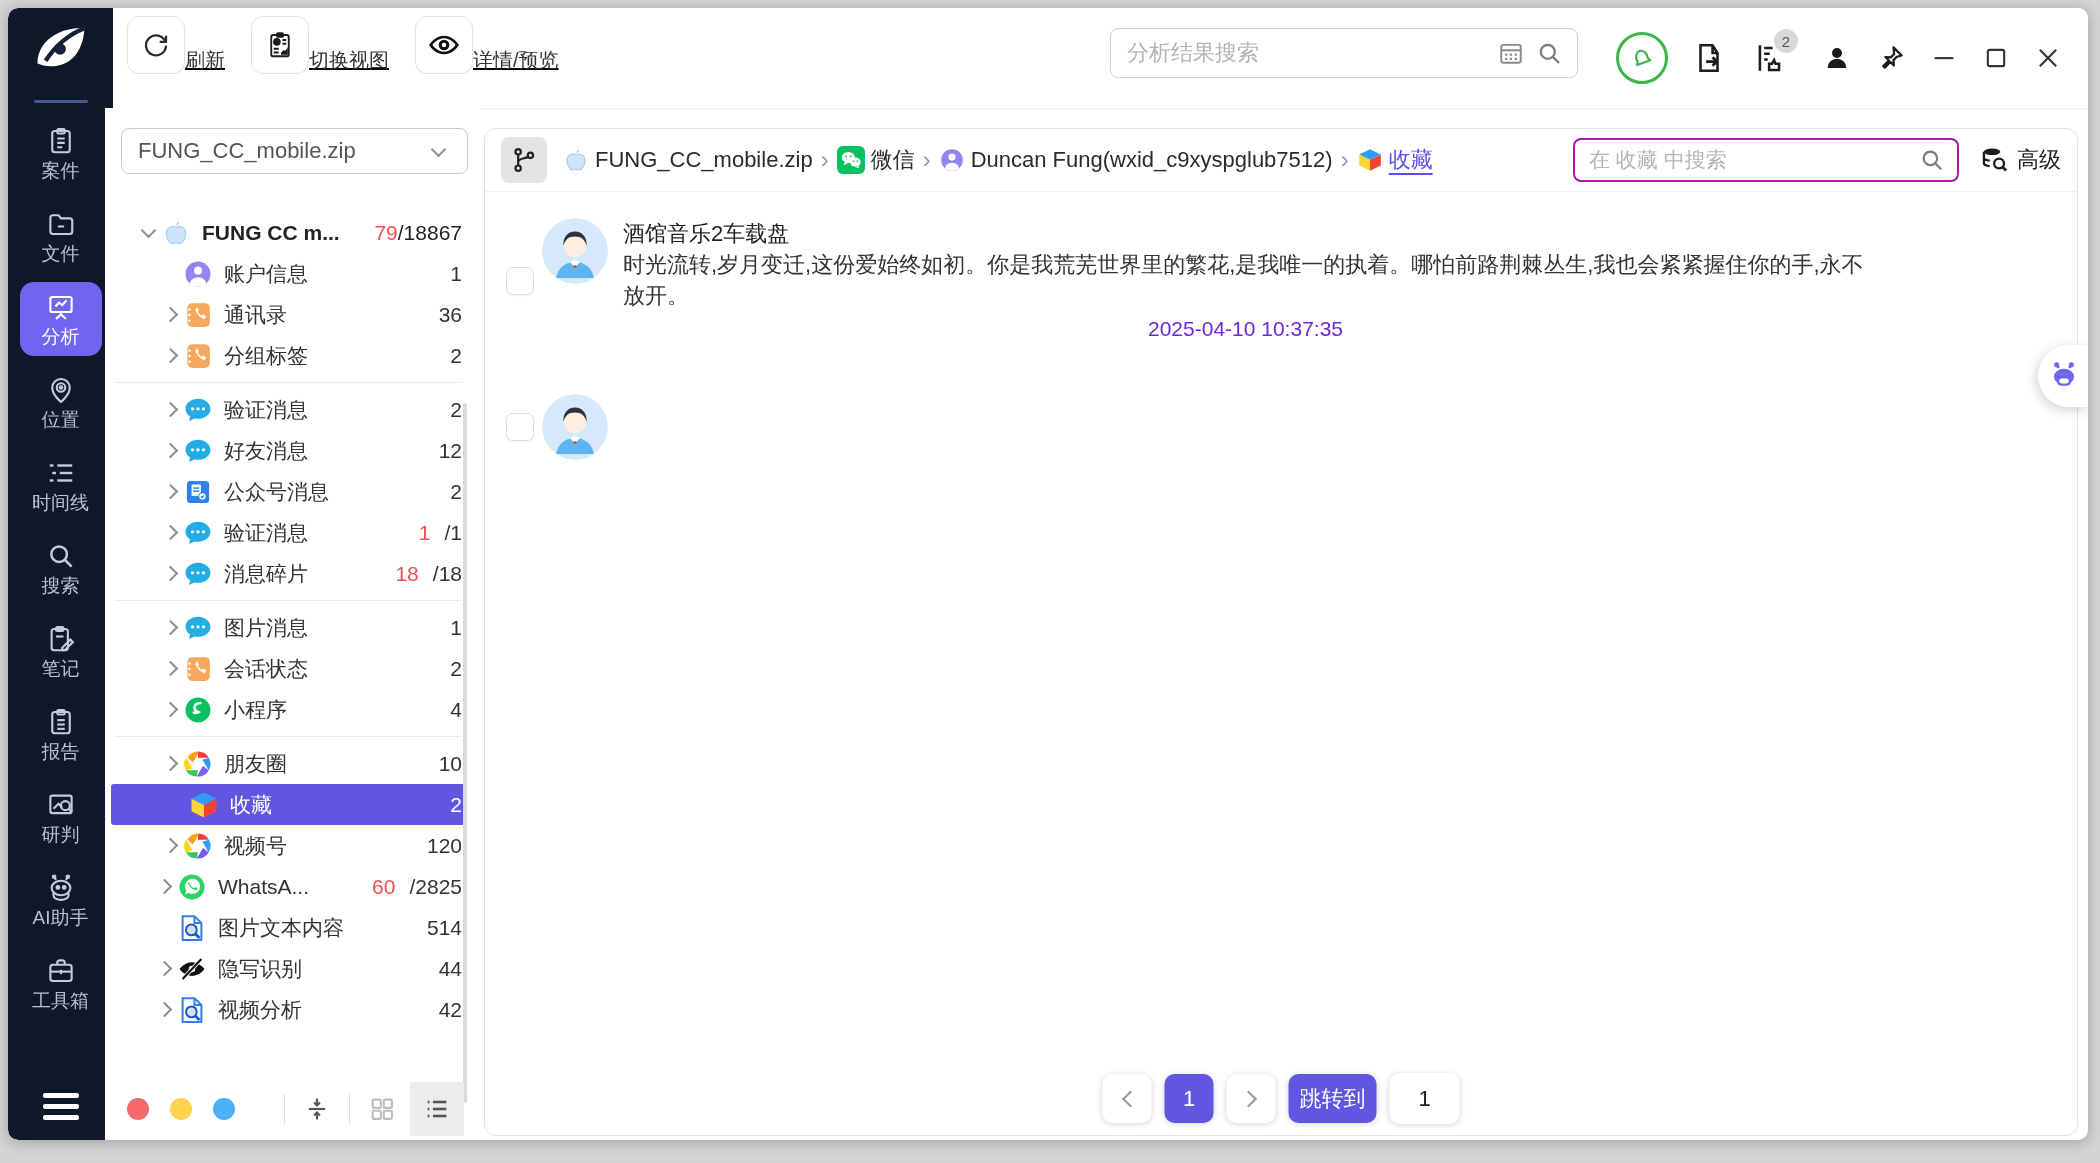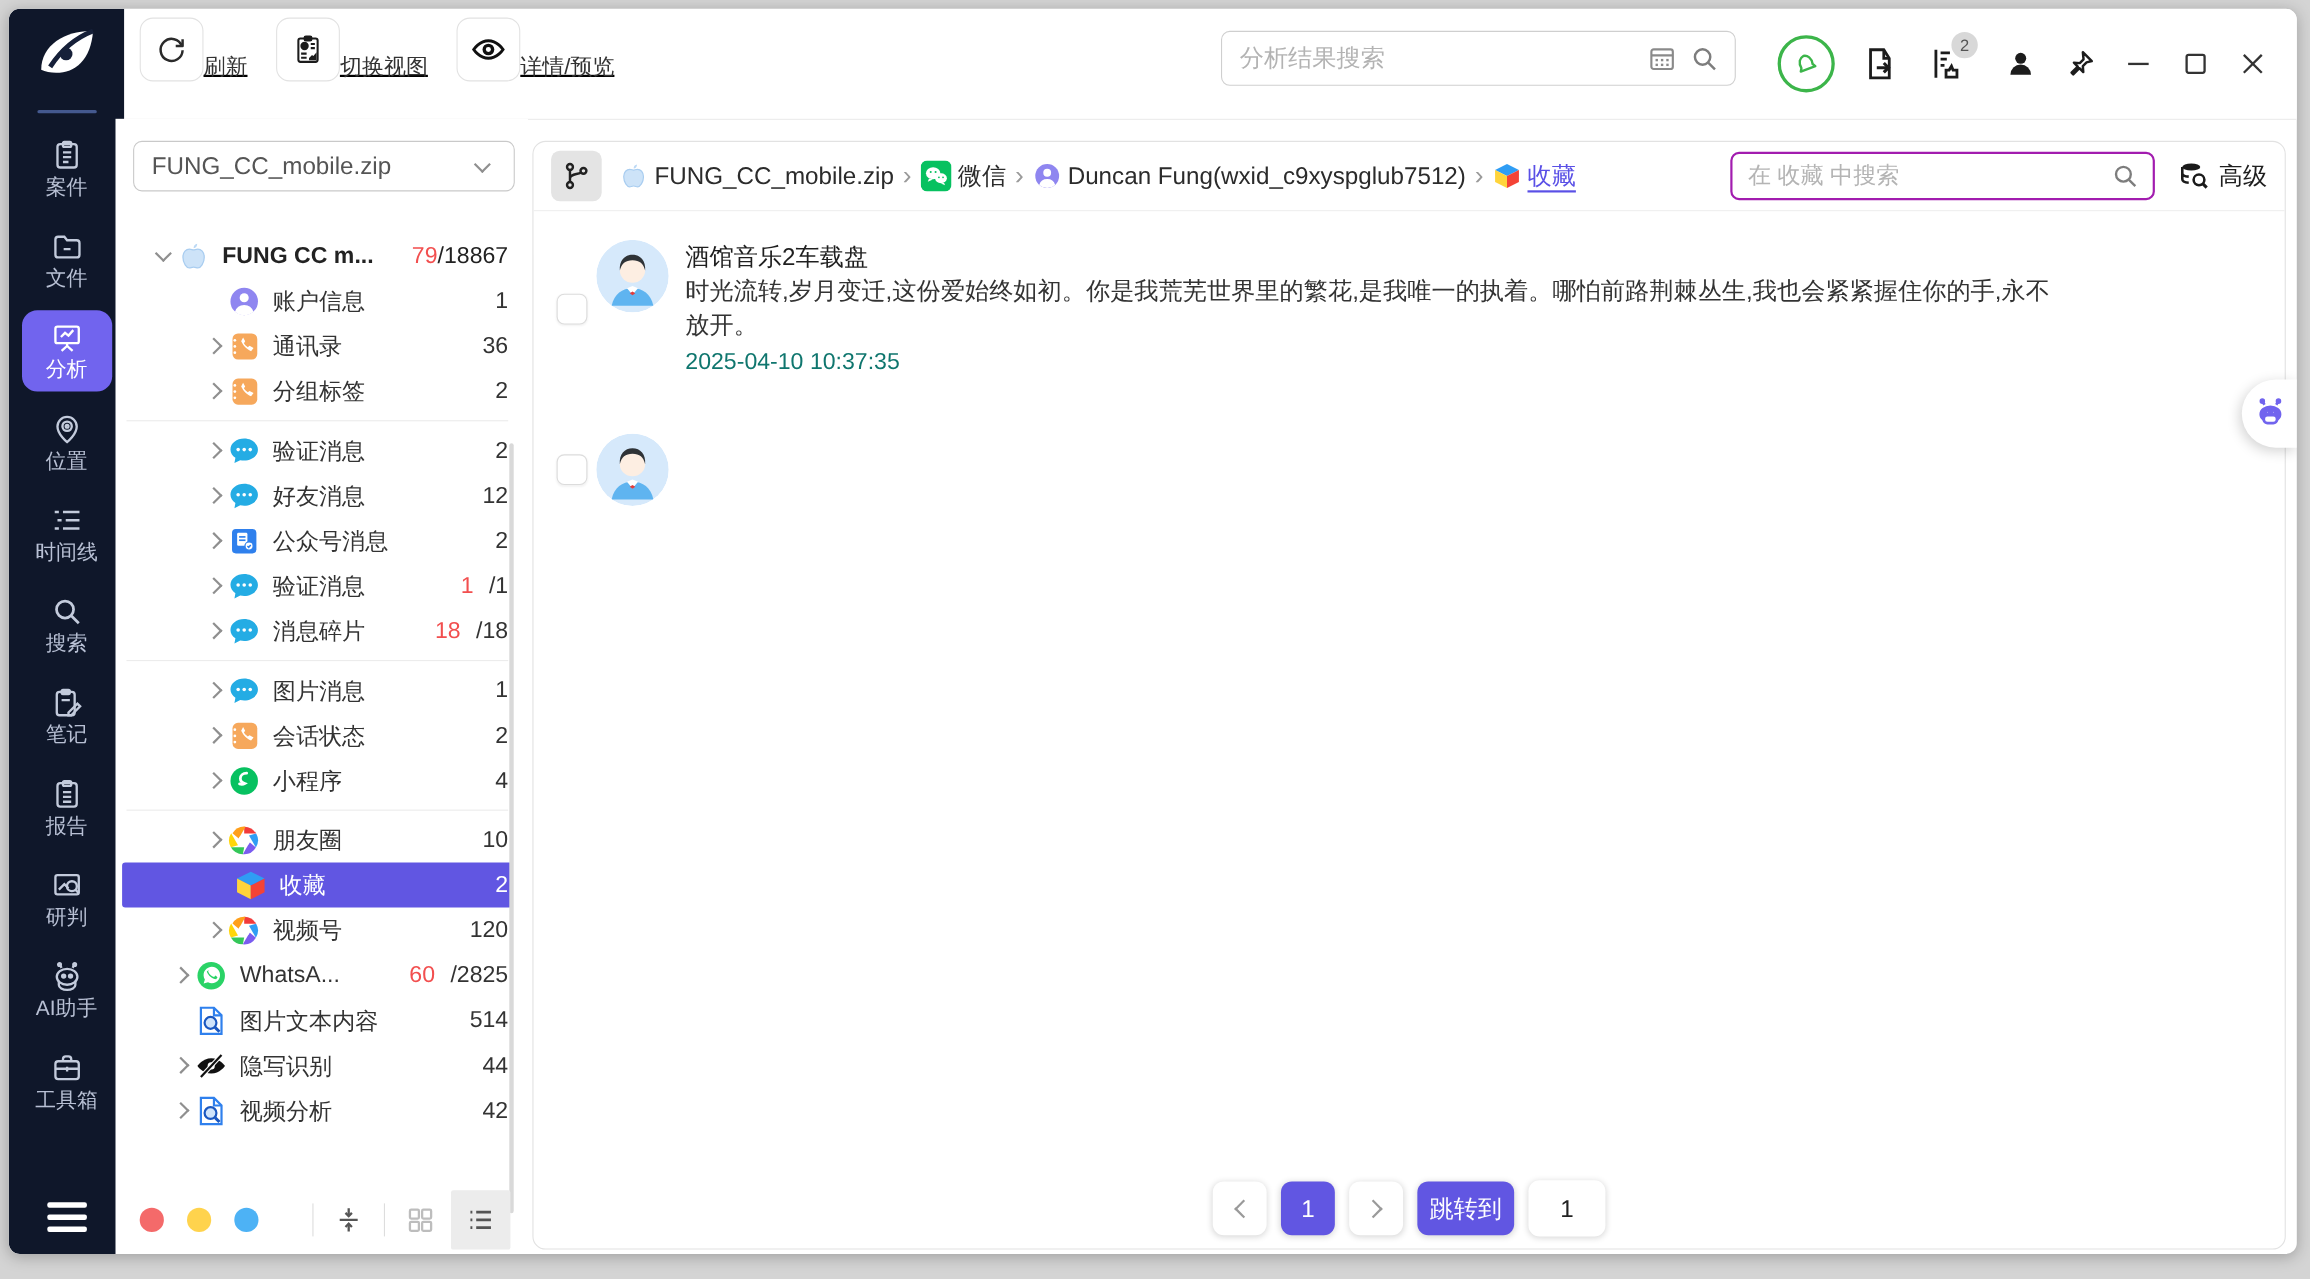--- a/index.html
+++ b/index.html
@@ -39,21 +39,21 @@
   .dropdown{margin:20px 12px 0 16px;height:44px;border:1px solid #c9c9c9;border-radius:8px;display:flex;align-items:center;padding:0 16px;font-size:22px;color:#555;cursor:pointer;}
   .dropdown .dlbl{flex:1;white-space:nowrap;overflow:hidden;}
   .chev{width:26px;flex:none;display:flex;align-items:center;justify-content:center;}
   .chev::before{content:"";width:9px;height:9px;border-right:2px solid #8f8f8f;border-bottom:2px solid #8f8f8f;transform:rotate(-45deg);display:block;}
   .chev.down::before{transform:rotate(45deg);margin-top:-4px;}
   .spacer{width:26px;flex:none;}
   .tree{margin-top:38px;}
   .trow{height:41px;display:flex;align-items:center;font-size:21px;color:#333;padding-right:18px;cursor:pointer;}
   .trow.lv0{padding-left:30px;font-weight:bold;color:#222;}
   .trow.lv1{padding-left:46px;}
-  .trow.lv2{padding-left:76px;}
+  .trow.lv2{padding-left:52px;}
   .ticon{width:30px;height:30px;flex:none;margin-right:11px;display:flex;align-items:center;justify-content:center;}
   .lbl{white-space:nowrap;overflow:hidden;}
   .cnt{margin-left:auto;display:flex;align-items:center;font-weight:normal;}
   .cnt .red{color:#f24f4f;}
   .cnt .gap{margin-left:14px;}
   .trow.sel{background:#6156e2;color:#fff;border-radius:3px;margin:0 14px 0 6px;padding-right:4px;}
   .trow.sel .cnt,.trow.sel .cnt .red{color:#fff;}
   .tdiv{height:1px;background:#ececec;margin:6px 18px 6px 10px;}
   .tscroll{position:absolute;right:13px;top:295px;width:4px;height:700px;background:#d9d9d9;border-radius:2px;}
   .treefoot{position:absolute;left:0;right:0;bottom:0;height:62px;display:flex;align-items:center;padding-left:22px;}
@@ -75,21 +75,21 @@
   .bsearch input::placeholder{color:#b4b4b4;}
   .advanced{margin-left:22px;display:flex;align-items:center;gap:8px;font-size:22px;color:#1e1e1e;cursor:pointer;flex:none;}
 
   .msglist{padding:26px 30px 0 21px;}
   .msg{display:flex;align-items:center;margin-bottom:50px;cursor:pointer;}
   .cb{width:26px;height:26px;border:1.5px solid #dcdcdc;border-radius:7px;background:#fff;flex:none;box-shadow:0 1px 2px rgba(0,0,0,.05);cursor:pointer;}
   .avatar{width:66px;height:66px;border-radius:50%;overflow:hidden;flex:none;margin-left:8px;align-self:flex-start;}
   .msgmain{margin-left:15px;}
   .msgtitle{font-size:22px;line-height:31px;color:#1f1f1f;}
   .msgbody{font-size:22px;line-height:31px;color:#333;max-width:1245px;}
-  .msgtime{font-size:21px;line-height:31px;color:#0f766e;margin-top:2px;}
+  .msgtime{font-size:21px;line-height:31px;color:#6d28d9;margin-top:2px;text-align:center;}
 
   .pager{position:absolute;left:50%;bottom:11px;transform:translateX(-50%);display:flex;align-items:center;gap:13px;}
   .pbtn{width:49px;height:49px;border-radius:10px;background:#fff;box-shadow:0 1px 6px rgba(0,0,0,.16);display:flex;align-items:center;justify-content:center;font-size:22px;color:#333;cursor:pointer;}
   .pbtn .pc{width:10px;height:10px;border-right:2.5px solid #9a9a9a;border-bottom:2.5px solid #9a9a9a;}
   .pbtn .pc.left{transform:rotate(135deg);margin-left:6px;}
   .pbtn .pc.right{transform:rotate(-45deg);margin-right:6px;}
   .pbtn.cur{background:#6156e2;color:#fff;}
   .jumpbtn{width:88px;height:49px;border-radius:10px;background:#6156e2;color:#fff;font-size:22px;display:flex;align-items:center;justify-content:center;cursor:pointer;box-shadow:0 1px 6px rgba(0,0,0,.16);}
   .jumpin{width:66px;height:49px;border-radius:10px;border:none;box-shadow:0 1px 6px rgba(0,0,0,.16);text-align:center;font-size:22px;font-family:inherit;color:#222;outline:none;}
 

